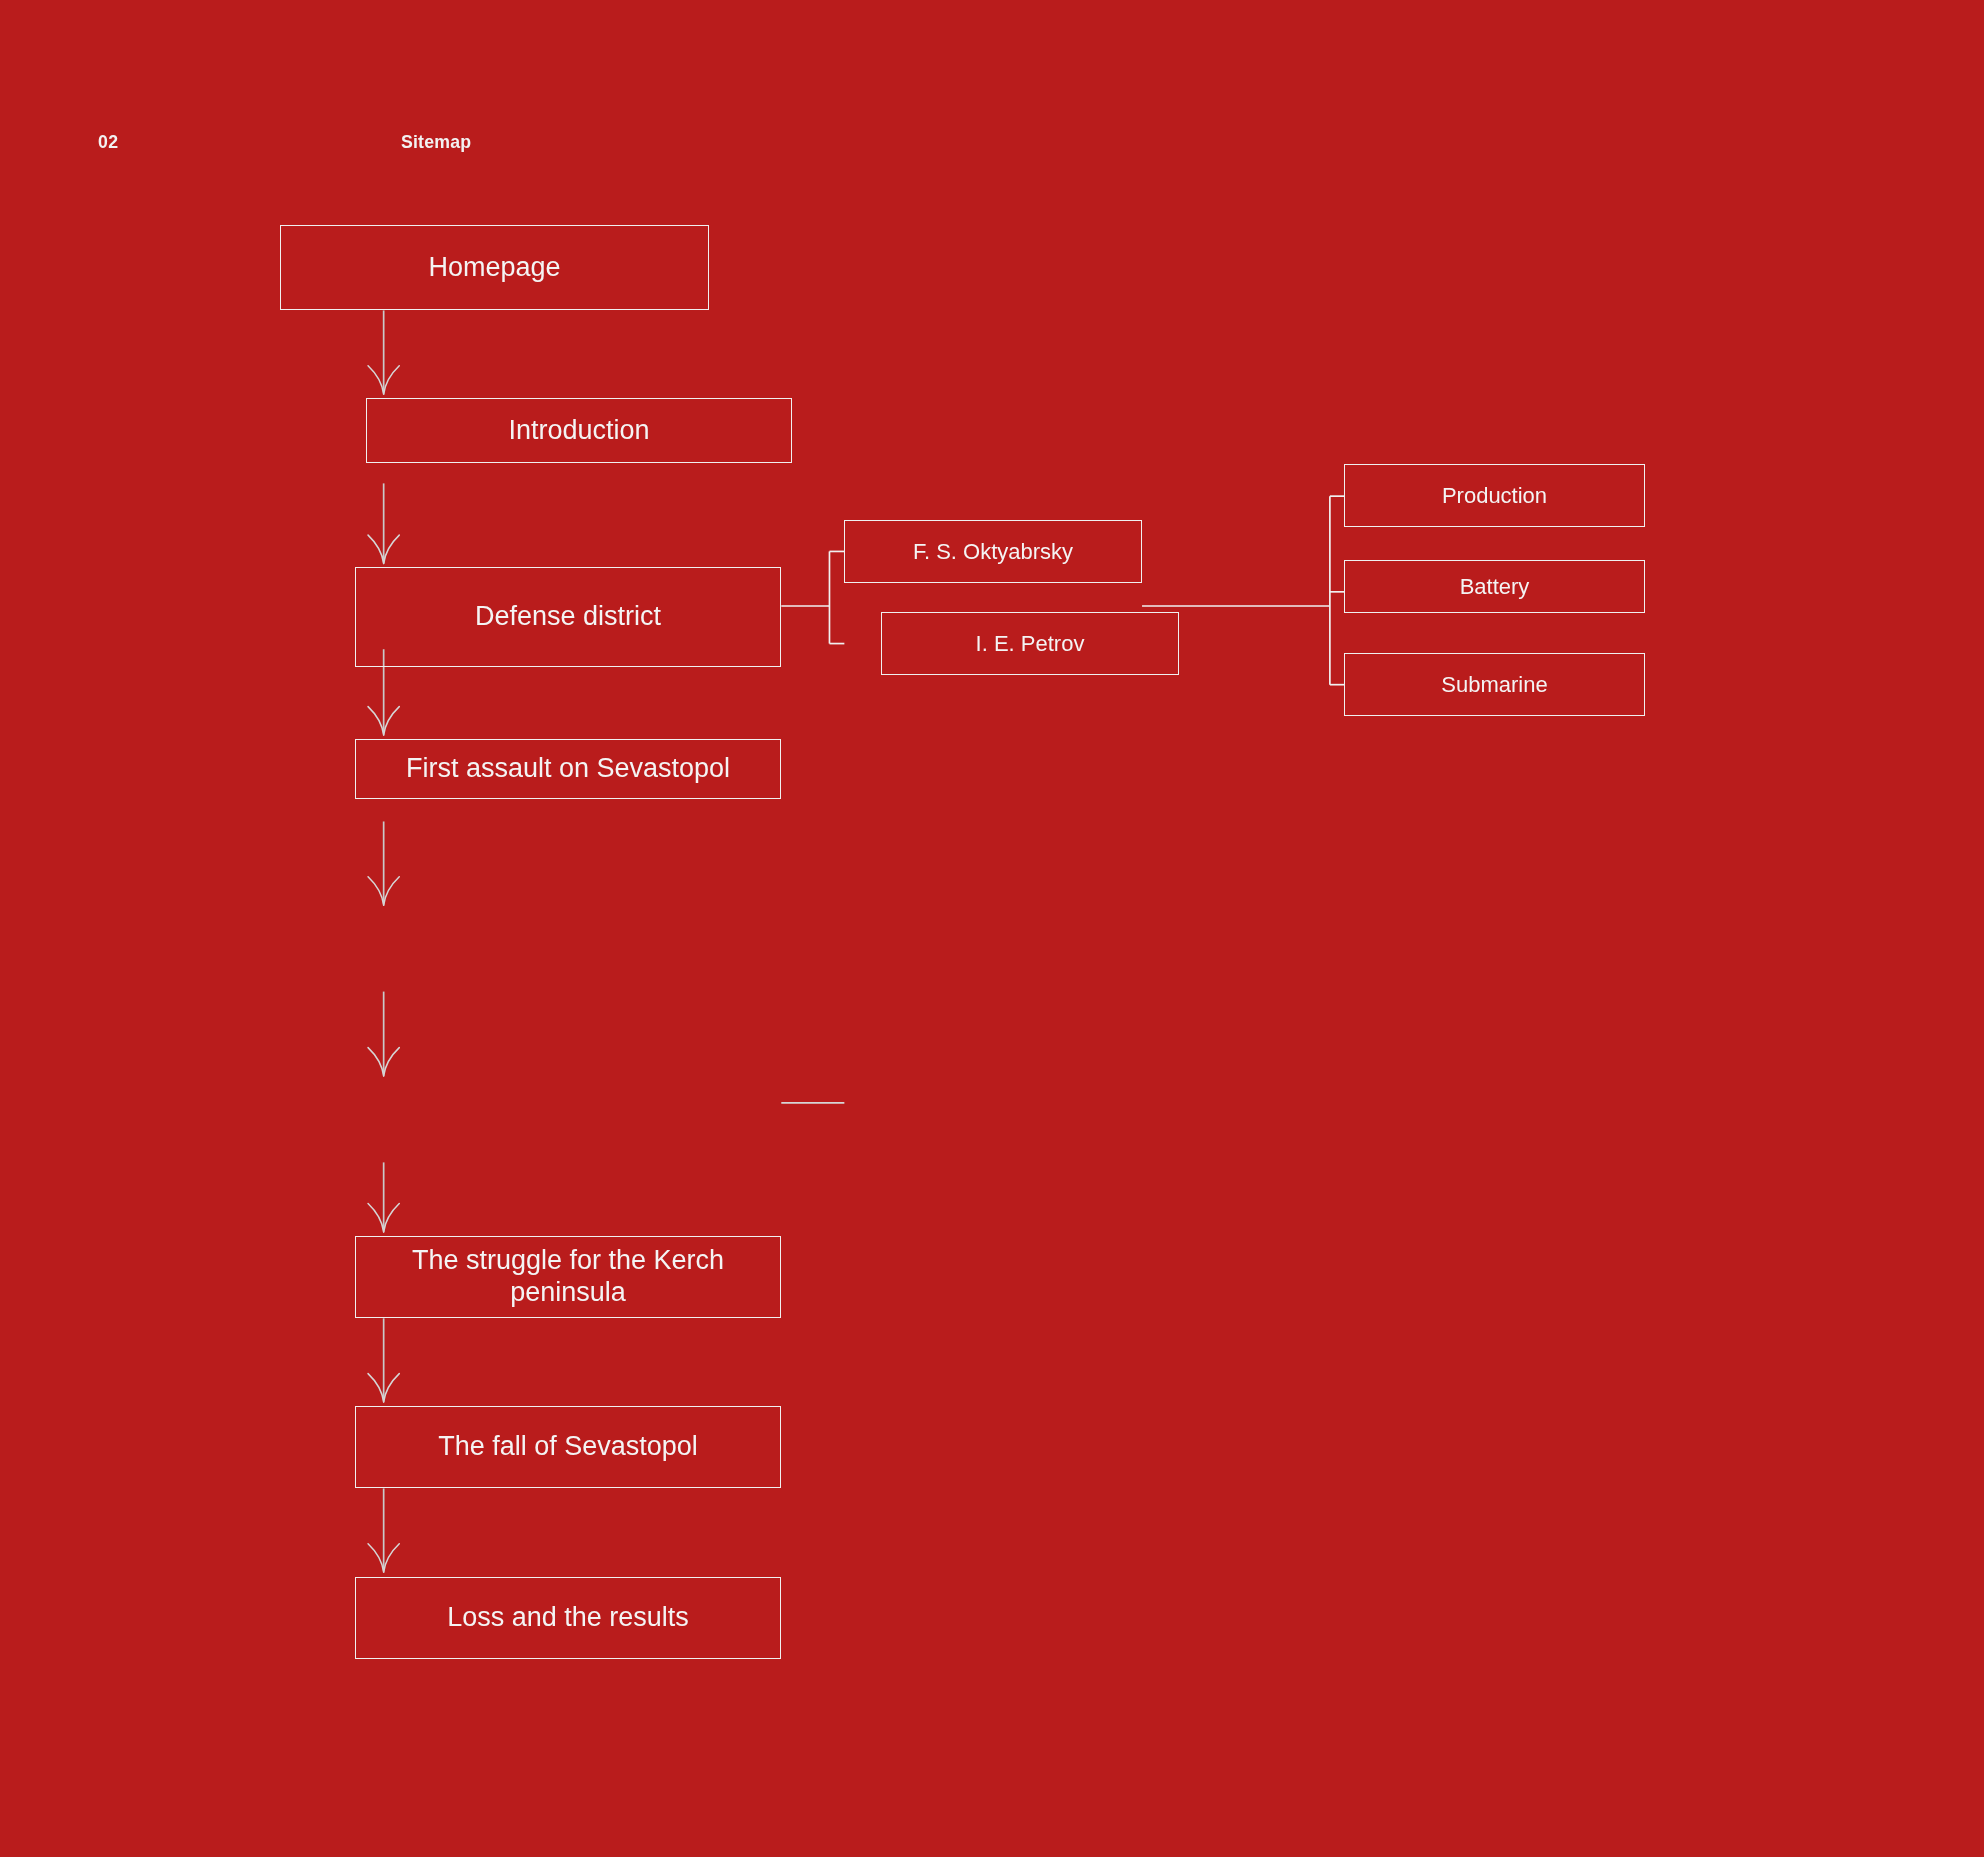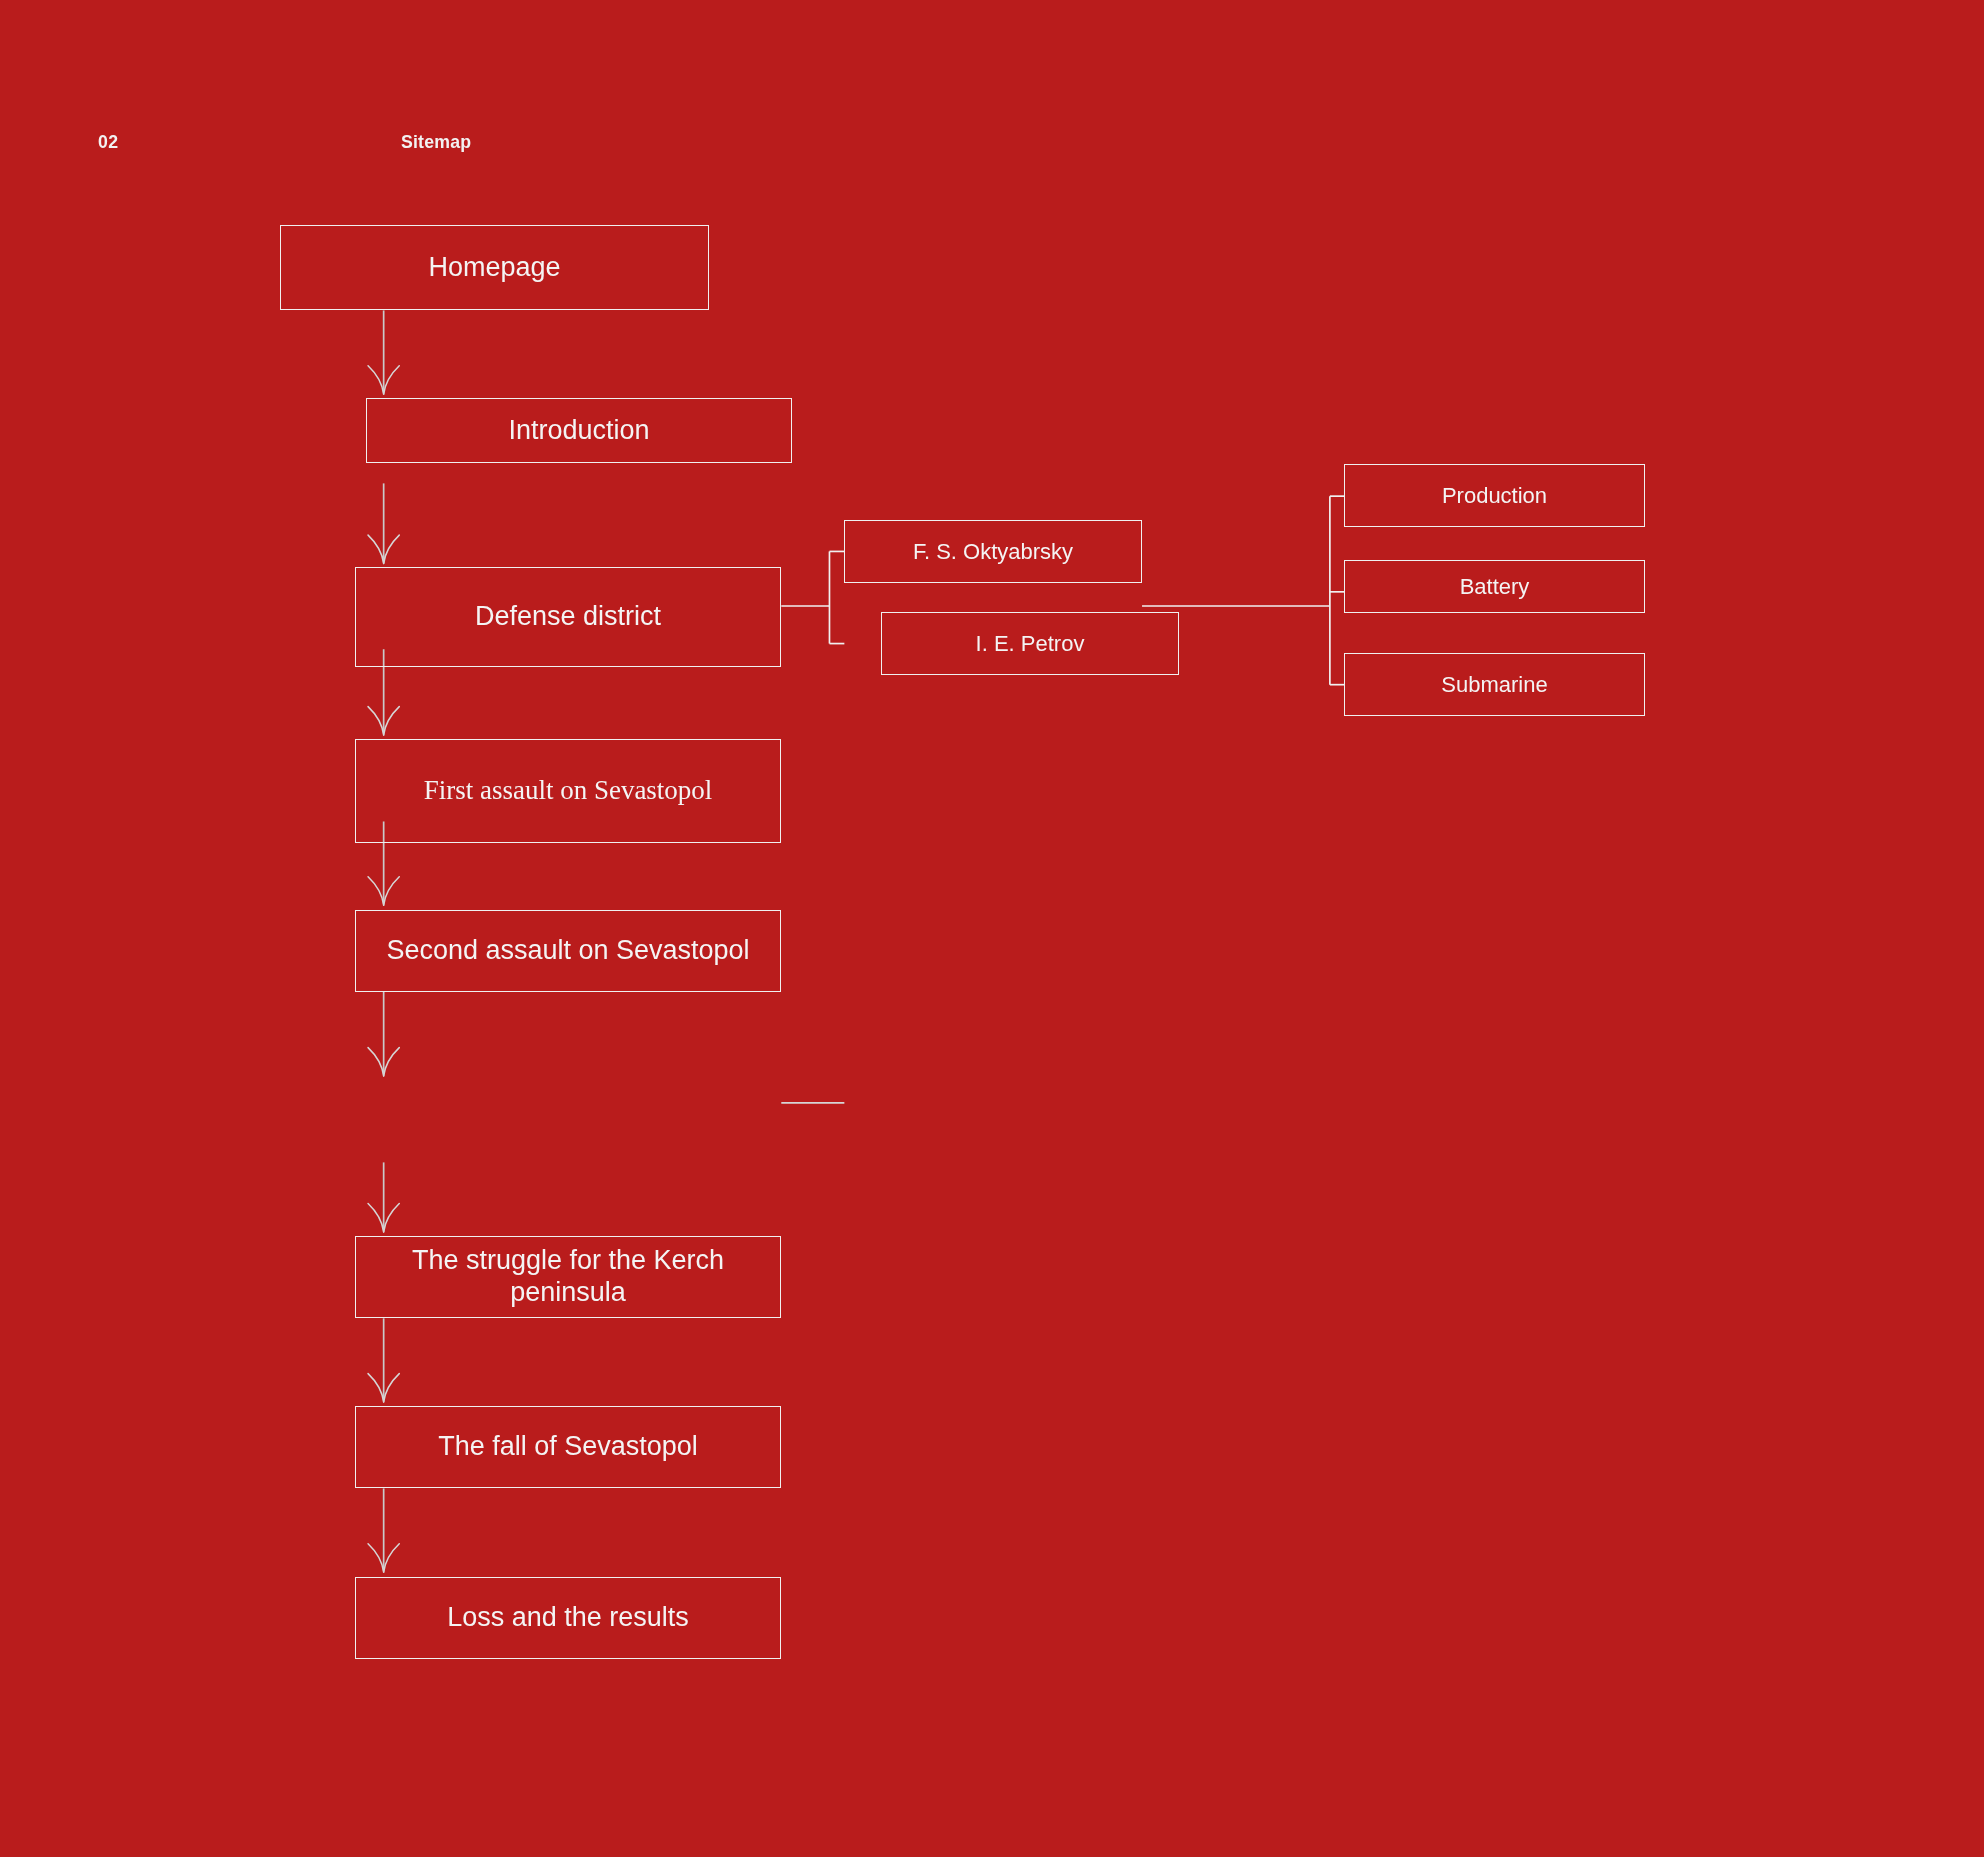--- a/index.html
+++ b/index.html
@@ -127,27 +127,24 @@
   </div>
 
   <div class="node primary" style="left:366px;top:398px;width:426px;height:65px;">
     <span class="lbl">Introduction</span>
   </div>
 
   <div class="node primary" style="left:355px;top:567px;width:426px;height:100px;">
     <span class="lbl">Defense district</span>
   </div>
 
-  <div class="node primary" style="left:355px;top:739px;width:426px;height:104px;font-family:Liberation Serif, serif;">
+  <div class="node primary" style="left:355px;top:739px;width:426px;height:60px;">
     <span class="lbl">First assault on Sevastopol</span>
   </div>
 
-  <div class="node primary" style="left:355px;top:910px;width:426px;height:82px;">
-    <span class="lbl">Second assault on Sevastopol</span>
-  </div>
 
 
   <div class="node primary" style="left:355px;top:1236px;width:426px;height:82px;">
     <span class="lbl">The struggle for the Kerch peninsula</span>
   </div>
 
   <div class="node primary" style="left:355px;top:1406px;width:426px;height:82px;">
     <span class="lbl">The fall of Sevastopol</span>
   </div>
 

